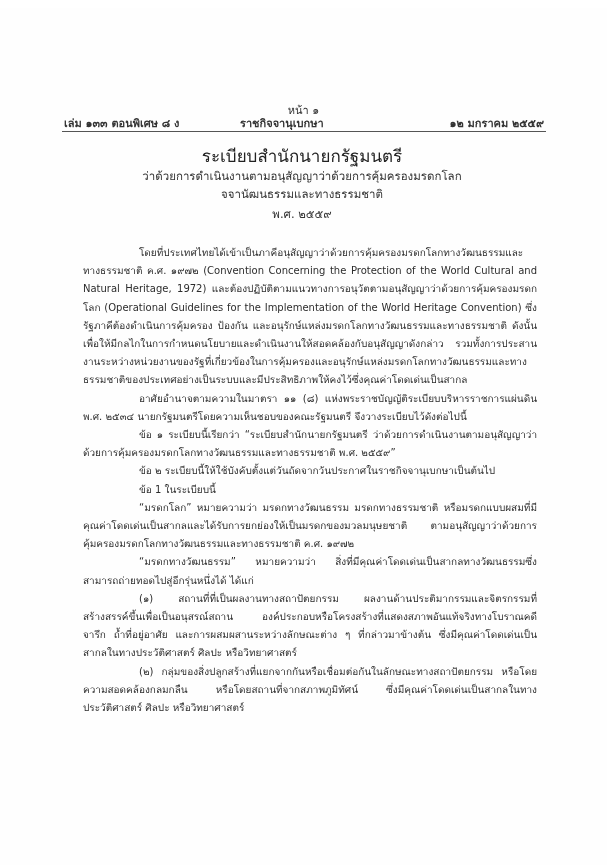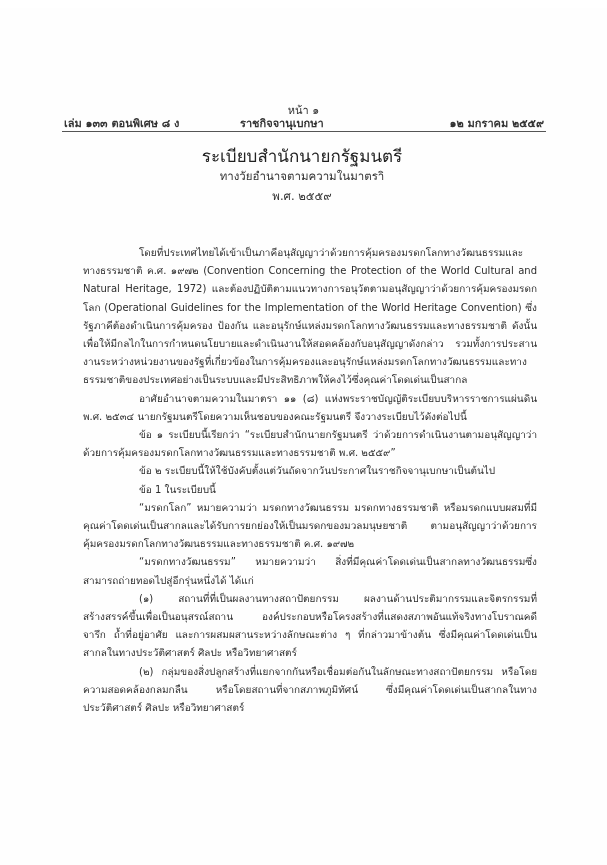--- a/index.html
+++ b/index.html
@@ -28,21 +28,22 @@
 
   <div class="gz-header">
     <span class="gz-left">เล่ม ๑๓๓ ตอนพิเศษ ๘ ง</span>
     <span class="gz-center">ราชกิจจานุเบกษา</span>
     <span class="gz-right">๑๒ มกราคม ๒๕๕๙</span>
   </div>
   <div class="gz-rule"></div>
 
   <div class="title-block">
     <div class="title-main">ระเบียบสำนักนายกรัฐมนตรี</div>
-    <div class="title-sub">ทางวัยอำนาจตามความในมาตราิ</div>
+    <div class="title-sub">ว่าด้วยการดำเนินงานตามอนุสัญญาว่าด้วยการคุ้มครองมรดกโลก</div>
+    <div class="title-sub">จจานัฒนธรรมและทางธรรมชาติ</div>
     <div class="title-sub" style="margin-top:2px;text-align:center;">พ.ศ. ๒๕๕๙</div>
   </div>
 
   <div class="body">
     <p class="indent">โดยที่ประเทศไทยได้เข้าเป็นภาคีอนุสัญญาว่าด้วยการคุ้มครองมรดกโลกทางวัฒนธรรมและทางธรรมชาติ ค.ศ. ๑๙๗๒ (Convention Concerning the Protection of the World Cultural and Natural Heritage, 1972) และต้องปฏิบัติตามแนวทางการอนุวัตตามอนุสัญญาว่าด้วยการคุ้มครองมรดกโลก (Operational Guidelines for the Implementation of the World Heritage Convention) ซึ่งรัฐภาคีต้องดำเนินการคุ้มครอง ป้องกัน และอนุรักษ์แหล่งมรดกโลกทางวัฒนธรรมและทางธรรมชาติ ดังนั้น เพื่อให้มีกลไกในการกำหนดนโยบายและดำเนินงานให้สอดคล้องกับอนุสัญญาดังกล่าว รวมทั้งการประสานงานระหว่างหน่วยงานของรัฐที่เกี่ยวข้องในการคุ้มครองและอนุรักษ์แหล่งมรดกโลกทางวัฒนธรรมและทางธรรมชาติของประเทศอย่างเป็นระบบและมีประสิทธิภาพให้คงไว้ซึ่งคุณค่าโดดเด่นเป็นสากล</p>
     <p class="indent">อาศัยอำนาจตามความในมาตรา ๑๑ (๘) แห่งพระราชบัญญัติระเบียบบริหารราชการแผ่นดิน พ.ศ. ๒๕๓๔ นายกรัฐมนตรีโดยความเห็นชอบของคณะรัฐมนตรี จึงวางระเบียบไว้ดังต่อไปนี้</p>
     <p class="indent">ข้อ ๑ ระเบียบนี้เรียกว่า “ระเบียบสำนักนายกรัฐมนตรี ว่าด้วยการดำเนินงานตามอนุสัญญาว่าด้วยการคุ้มครองมรดกโลกทางวัฒนธรรมและทางธรรมชาติ พ.ศ. ๒๕๕๙”</p>
     <p class="indent">ข้อ ๒ ระเบียบนี้ให้ใช้บังคับตั้งแต่วันถัดจากวันประกาศในราชกิจจานุเบกษาเป็นต้นไป</p>
     <p class="indent">ข้อ 1 ในระเบียบนี้</p>
     <p class="indent">“มรดกโลก” หมายความว่า มรดกทางวัฒนธรรม มรดกทางธรรมชาติ หรือมรดกแบบผสมที่มีคุณค่าโดดเด่นเป็นสากลและได้รับการยกย่องให้เป็นมรดกของมวลมนุษยชาติ ตามอนุสัญญาว่าด้วยการคุ้มครองมรดกโลกทางวัฒนธรรมและทางธรรมชาติ ค.ศ. ๑๙๗๒</p>

